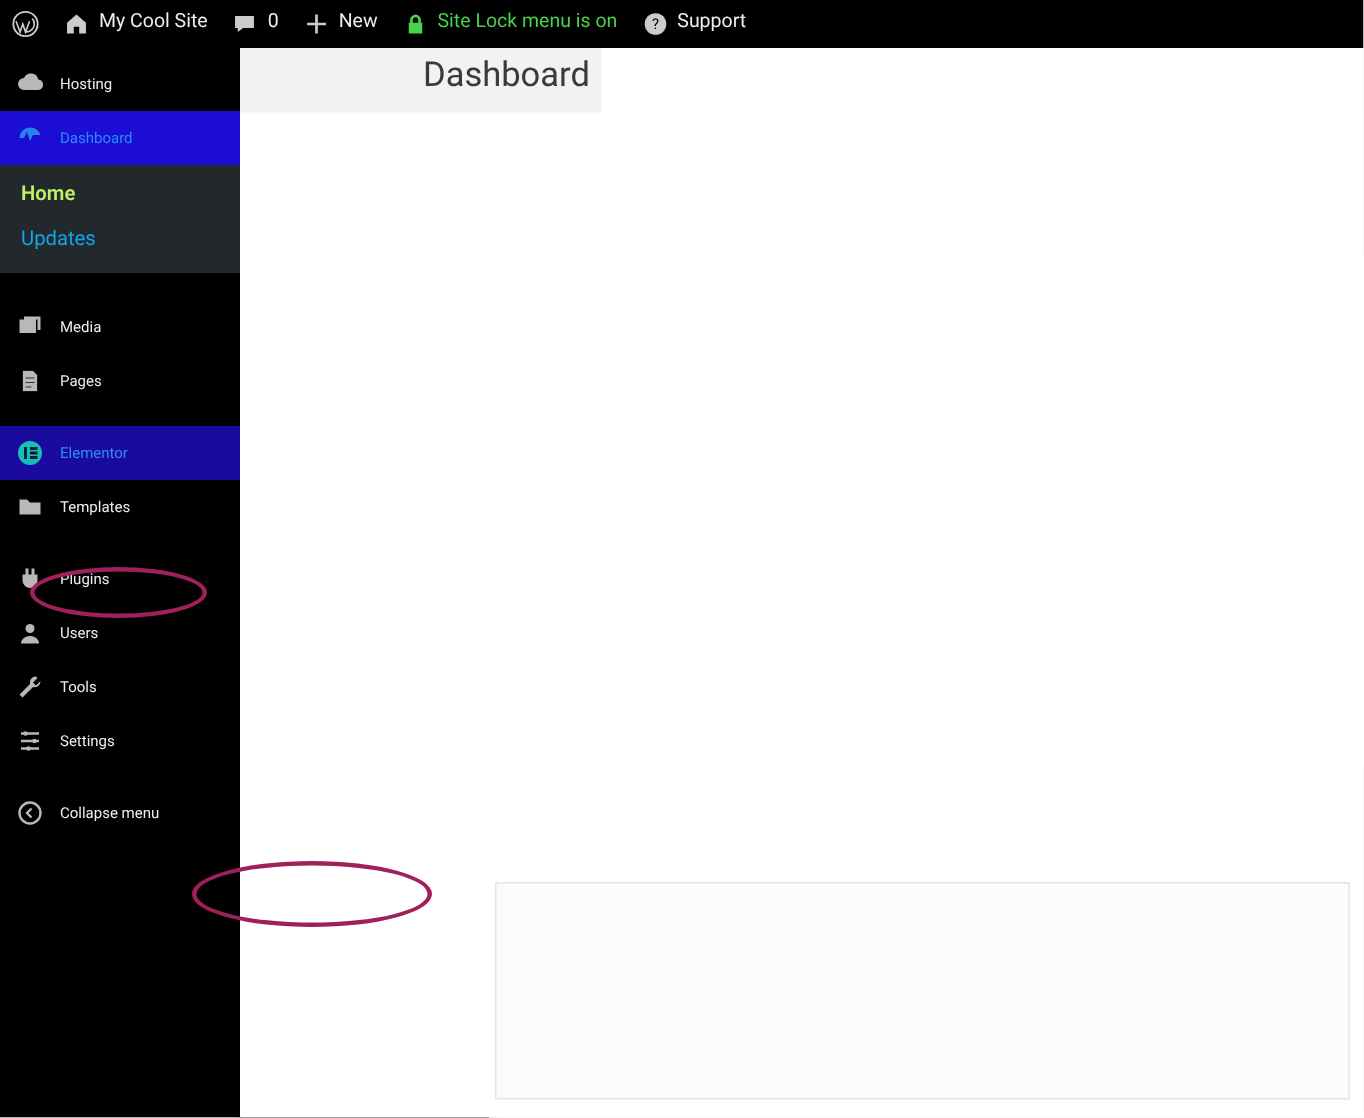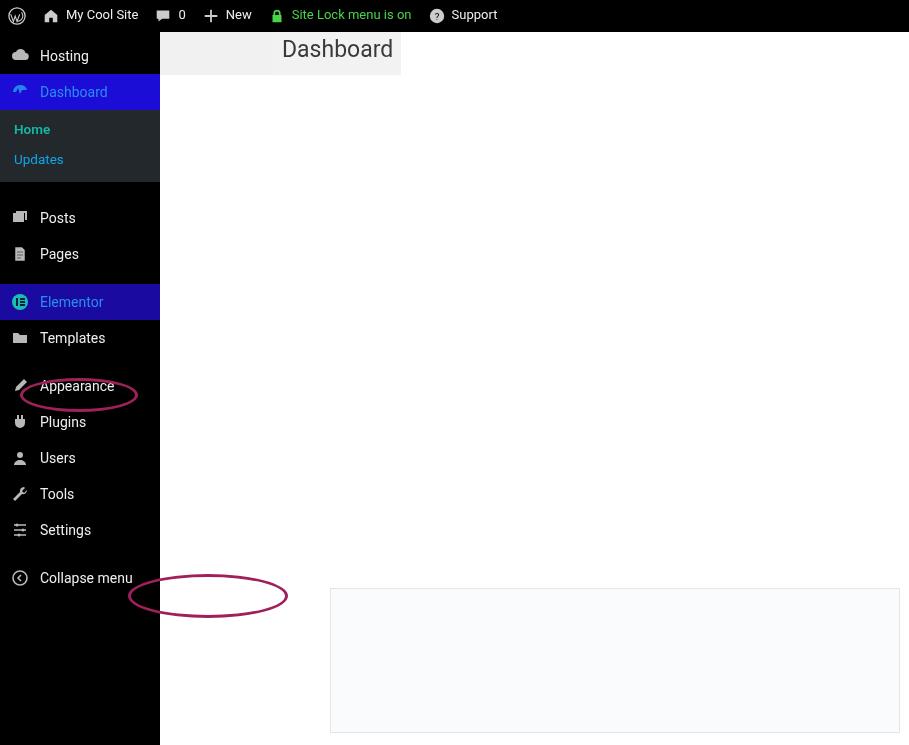--- a/index.html
+++ b/index.html
@@ -19,21 +19,21 @@
   .adminbar .item svg,.adminbar .item .glyph{width:18px;height:18px;display:inline-flex;align-items:center;justify-content:center;}
   .adminbar .green{color:#4ad24a;}
   
   .sidebar{
     position:absolute;top:32px;left:0;bottom:0;width:160px;
     background:#000;color:#eee;
   }
   .menu{list-style:none;padding-top:6px;}
   .menu li{
     display:flex;align-items:center;gap:10px;
-    padding:8px 10px;font-size:14px;cursor:pointer;position:relative;
+    padding:8px 10px;font-size:10px;cursor:pointer;position:relative;
   }
   .menu li .ico{width:20px;height:20px;display:inline-flex;align-items:center;justify-content:center;opacity:.9;}
   .menu li.sep{height:12px;padding:0;}
   .menu li.current{
     background:#1b0cd6;color:#2a8ef0;
   }
   .menu li.current::after{
     content:"";position:absolute;right:-12px;top:0;bottom:0;width:0;height:0;
     border-top:18px solid transparent;border-bottom:18px solid transparent;
     border-left:14px solid #1b0cd6;
@@ -43,21 +43,21 @@
   }
   .menu li.current-elem::after{
     content:"";position:absolute;right:-12px;top:0;bottom:0;width:0;height:0;
     border-top:18px solid transparent;border-bottom:18px solid transparent;
     border-left:14px solid #1a0aa0;
   }
   .submenu-dashboard{
     background:#23282d;padding:4px 0 8px;
   }
   .submenu-dashboard div{padding:7px 14px;font-size:13.5px;color:#0ea5e9;cursor:pointer;}
-  .submenu-dashboard div.active{color:#14b8a6;font-weight:600;}
+  .submenu-dashboard div.active{color:#bef264;font-weight:600;}
   
   .flyout{
     position:absolute;left:160px;top:376px;width:166px;
     background:#0b0b0b;color:#ddd;padding:10px 0;
     box-shadow:0 2px 8px rgba(0,0,0,.5);
   }
   .flyout div{padding:7px 18px;font-size:13.5px;cursor:pointer;}
   
   .content{
     position:absolute;top:32px;left:160px;right:0;bottom:0;background:#fff;
@@ -158,21 +158,21 @@
     <div>Updates</div>
   </div>
   <ul class="menu">
     <li class="sep"></li>
     <li>
       <span class="ico">
           <svg viewBox="0 0 20 20" fill="#ccc">
             <path d="M3 5h11v9H3zM6 3h11v9h-2V5H6z"></path>
           </svg>
         </span>
-      <span>Posts</span>
+      <span>Media</span>
     </li>
     <li>
       <span class="ico">
           <svg viewBox="0 0 20 20" fill="#ccc">
             <path d="M5 3h7l3 3v11H5zM7 8h6M7 11h6M7 14h4" stroke="#000" stroke-width=".5"></path>
           </svg>
         </span>
       <span>Pages</span>
     </li>
     <li class="sep"></li>
@@ -190,28 +190,20 @@
     </li>
     <li>
       <span class="ico">
           <svg viewBox="0 0 20 20" fill="#ccc">
             <path d="M3 5h5l2 2h7v8H3z"></path>
           </svg>
         </span>
       <span>Templates</span>
     </li>
     <li class="sep"></li>
-    <li>
-      <span class="ico">
-          <svg viewBox="0 0 20 20" fill="#ccc">
-            <path d="M14 3l3 3-8 8-4 1 1-4z"></path>
-          </svg>
-        </span>
-      <span>Appearance</span>
-    </li>
     <li>
       <span class="ico">
           <svg viewBox="0 0 20 20" fill="#ccc">
             <path d="M7 3v4H5v4a5 5 0 0010 0V7h-2V3h-2v4H9V3z"></path>
           </svg>
         </span>
       <span>Plugins</span>
     </li>
     <li>
       <span class="ico">

